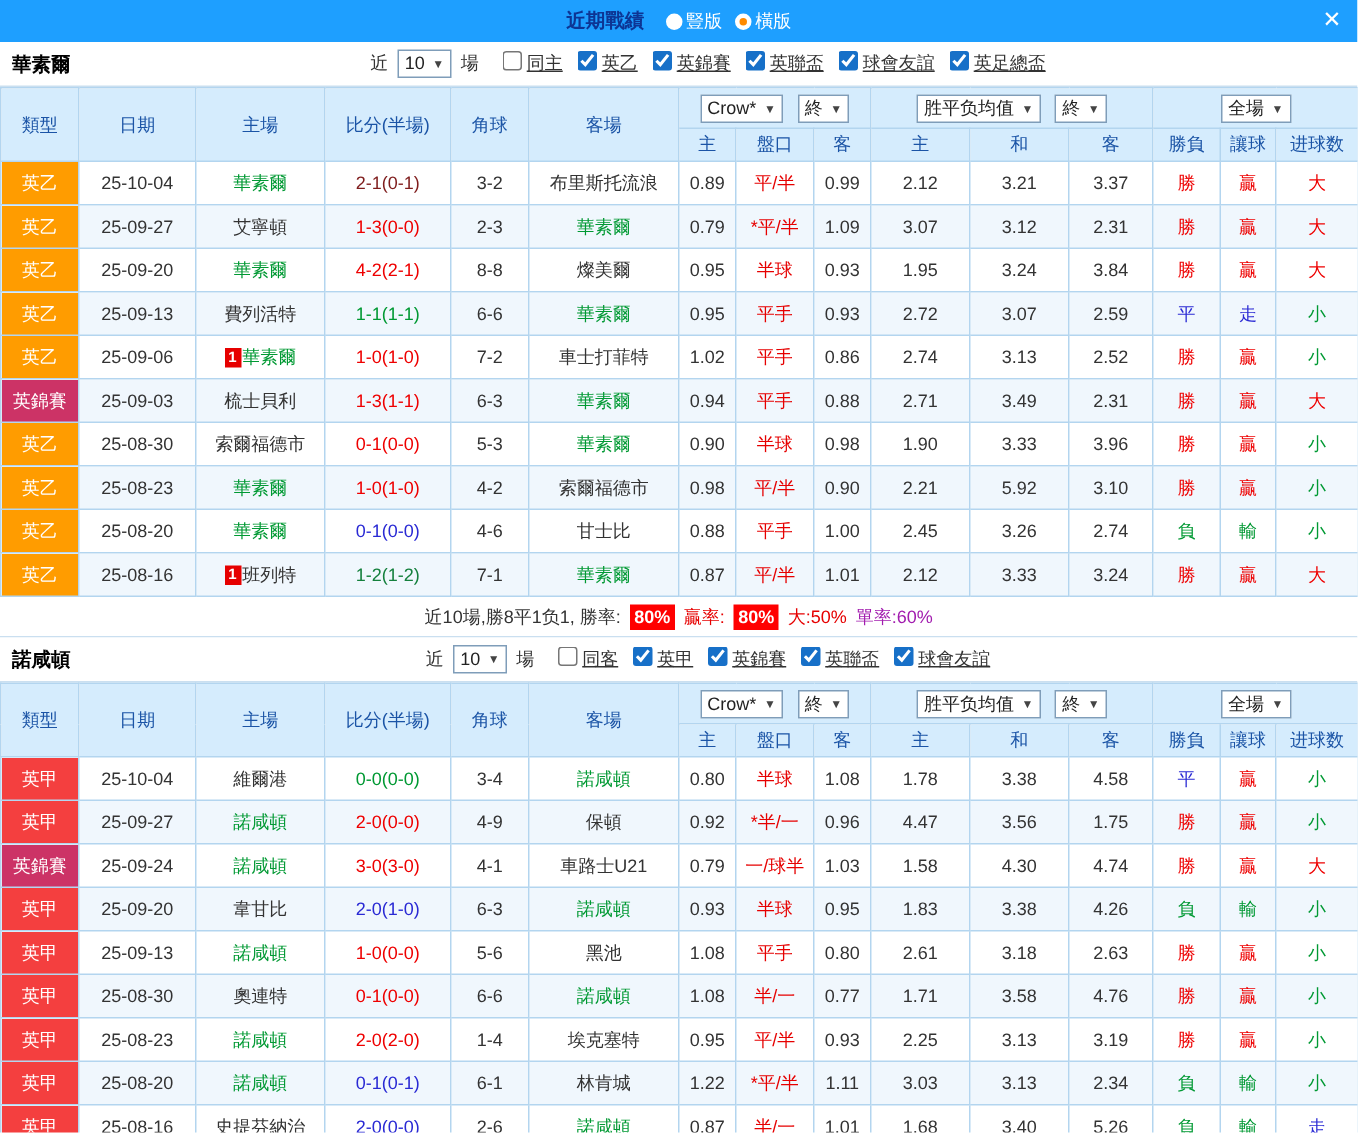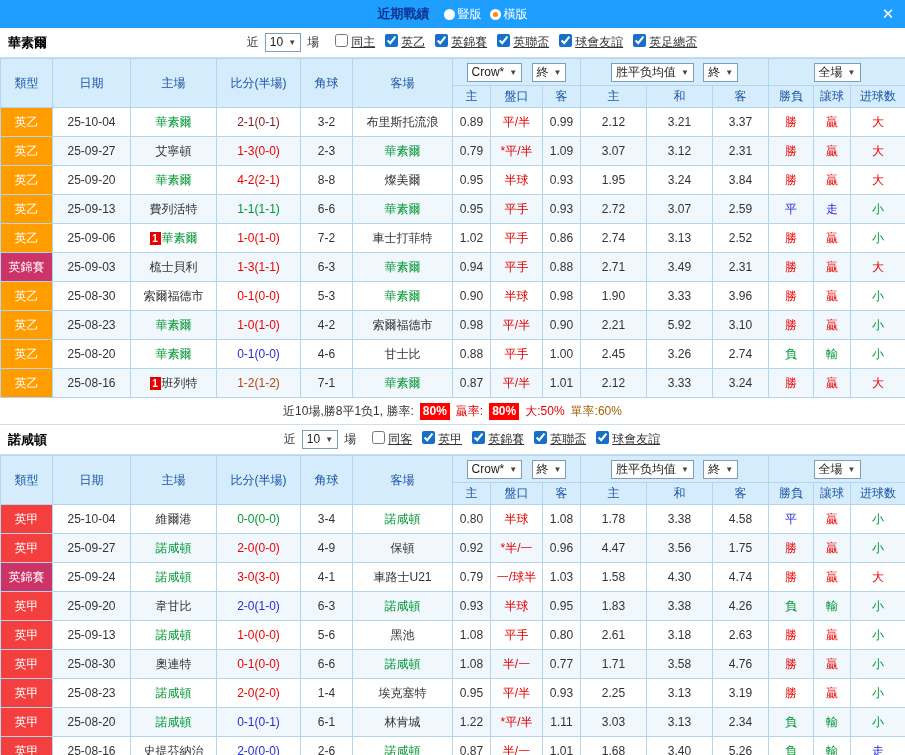--- a/index.html
+++ b/index.html
@@ -34,21 +34,21 @@
   td.type{color:#fff;}
   .tname{color:#333;}
   .tname.focal{color:#009933;}
   .badge{display:inline-block;background:#E60000;color:#fff;font-size:10px;line-height:13px;width:11px;height:13px;
          vertical-align:middle;margin-right:1px;font-weight:bold;}
   td.hcap{color:#E60000;}
   .summary{height:26px;display:flex;align-items:center;justify-content:center;gap:6px;
            border-bottom:1px solid #CADFF0;background:#fff;}
   .pct{background:#FF0000;color:#fff;padding:0 3px;line-height:17px;font-weight:bold;}
   .sum-red{color:#E60000;}
-  .sum-blue{color:#a16207;}
+  .sum-blue{color:#a21caf;}
   .sum-text{color:#333;}
 </style>
 </head>
 <body>
 
 <div class="titlebar">
   <div class="tc">
     <span class="title">近期戰績</span>
     <span class="radio">
       <span class="rb"></span>
@@ -316,21 +316,21 @@
           <td class="avg">3.26</td>
           <td class="avg">2.74</td>
           <td class="oc" style="color: rgb(0, 153, 51);">負</td>
           <td class="oc" style="color: rgb(0, 153, 51);">輸</td>
           <td class="oc" style="color: rgb(0, 153, 51);">小</td>
         </tr>
         <tr class="alt">
           <td class="type" style="background: rgb(255, 156, 0);">英乙</td>
           <td class="date">25-08-16</td>
           <td class="teamcell"><span class="badge">1</span><span class="tname">班列特</span></td>
-          <td class="score" style="color: #c2410c;">1-2(1-2)</td>
+          <td class="score" style="color: #15803d;">1-2(1-2)</td>
           <td class="corners">7-1</td>
           <td class="teamcell"><span class="tname focal">華素爾</span></td>
           <td class="odds">0.87</td>
           <td class="hcap">平/半</td>
           <td class="odds">1.01</td>
           <td class="avg">2.12</td>
           <td class="avg">3.33</td>
           <td class="avg">3.24</td>
           <td class="oc" style="color: rgb(238, 0, 0);">勝</td>
           <td class="oc" style="color: rgb(238, 0, 0);">贏</td>

